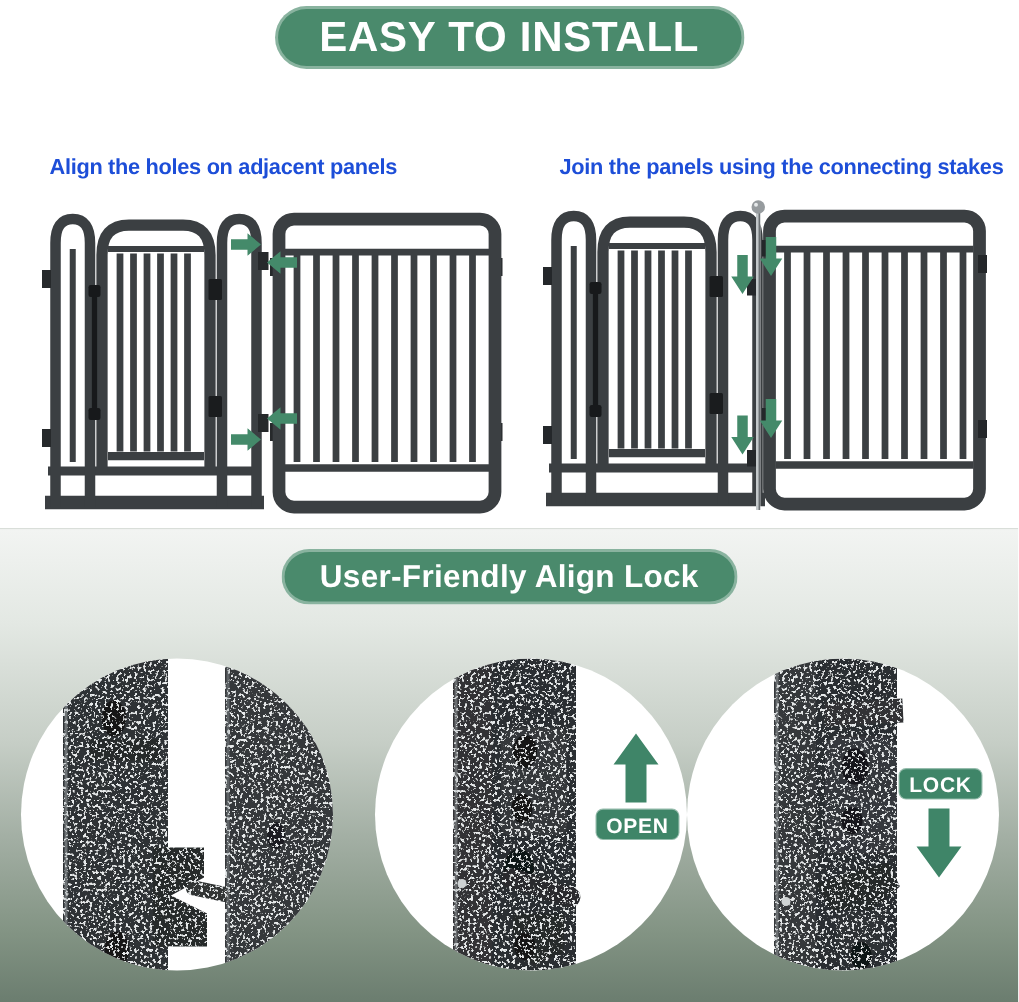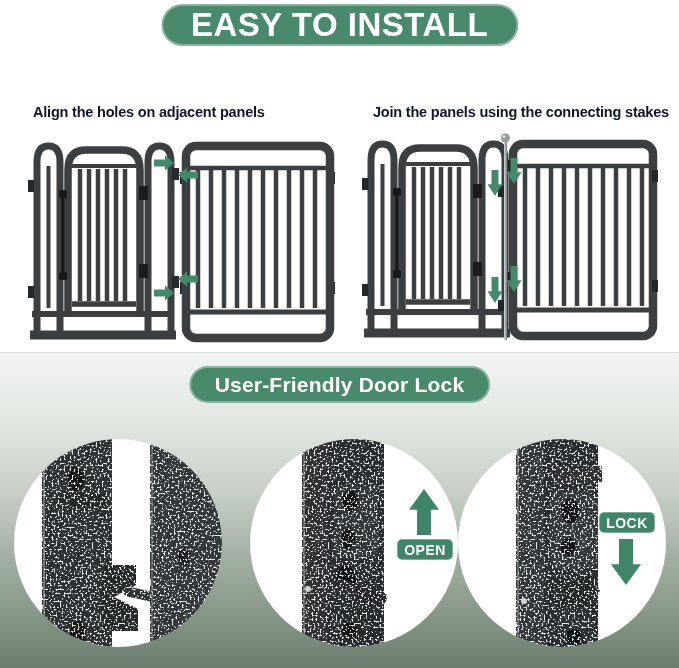--- a/index.html
+++ b/index.html
@@ -10,29 +10,29 @@
   }
   
   .pill{
     position:absolute;display:inline-flex;align-items:center;justify-content:center;
     background:#4a8a6c;color:#ffffff;font-weight:bold;
     border:2px solid rgba(255,255,255,0.35);box-sizing:border-box;
     white-space:nowrap;
   }
   .title-pill{
     left:50%;transform:translateX(-50%);top:4px;height:42px;
-    padding:0 28px;border-radius:22px;font-size:33px;letter-spacing:0.5px;
+    padding:0 28px;border-radius:22px;font-size:28px;letter-spacing:0.5px;
   }
   .step-badge{
     top:62px;width:88px;height:35px;border-radius:9px;font-size:20px;
   }
   .step-badge.s1{left:33px;}
   .step-badge.s2{left:373px;}
   .step-desc{
-    position:absolute;top:104px;color:#0f172a;font-weight:bold;
+    position:absolute;top:104px;color:#1d4ed8;font-weight:bold;
     font-size:14.5px;letter-spacing:-0.2px;white-space:nowrap;
   }
   .step-desc.d1{left:33px;}
   .step-desc.d2{left:373px;}
   .diagram{position:absolute;}
   .diagram.s1{left:28px;top:136px;}
   .diagram.s2{left:362px;top:126px;}
   
   .divider{position:absolute;left:0;top:352px;width:679px;height:1px;background:#d9ded9;}
   .lock-section{
@@ -206,21 +206,21 @@
         <use href="#arw" transform="translate(133,143) rotate(90) scale(1.3,1)"></use>
         <use href="#arw" transform="translate(152,132) rotate(90) scale(1.3,1)"></use>
       </g>
     </g>
   </svg>
 
   <div class="divider"></div>
 
   <div class="lock-section">
     <div class="pill lock-pill">
-      <span>User-Friendly Door Lock</span>
+      <span>User-Friendly Align Lock</span>
     </div>
 
     <div class="photo-circle c1">
       <svg width="208" height="208" viewBox="0 0 208 208">
         <defs>
           <filter id="mtl" x="-20%" y="-20%" width="140%" height="140%">
             <feTurbulence type="fractalNoise" baseFrequency="0.5" numOctaves="3" seed="11" result="n"></feTurbulence>
             <feColorMatrix in="n" type="matrix" values="0 0 0 0 0.80  0 0 0 0 0.82  0 0 0 0 0.83  0 0 0 11 -6.2" result="sp"></feColorMatrix>
             <feComposite in="sp" in2="SourceAlpha" operator="in" result="spi"></feComposite>
             <feMerge>

